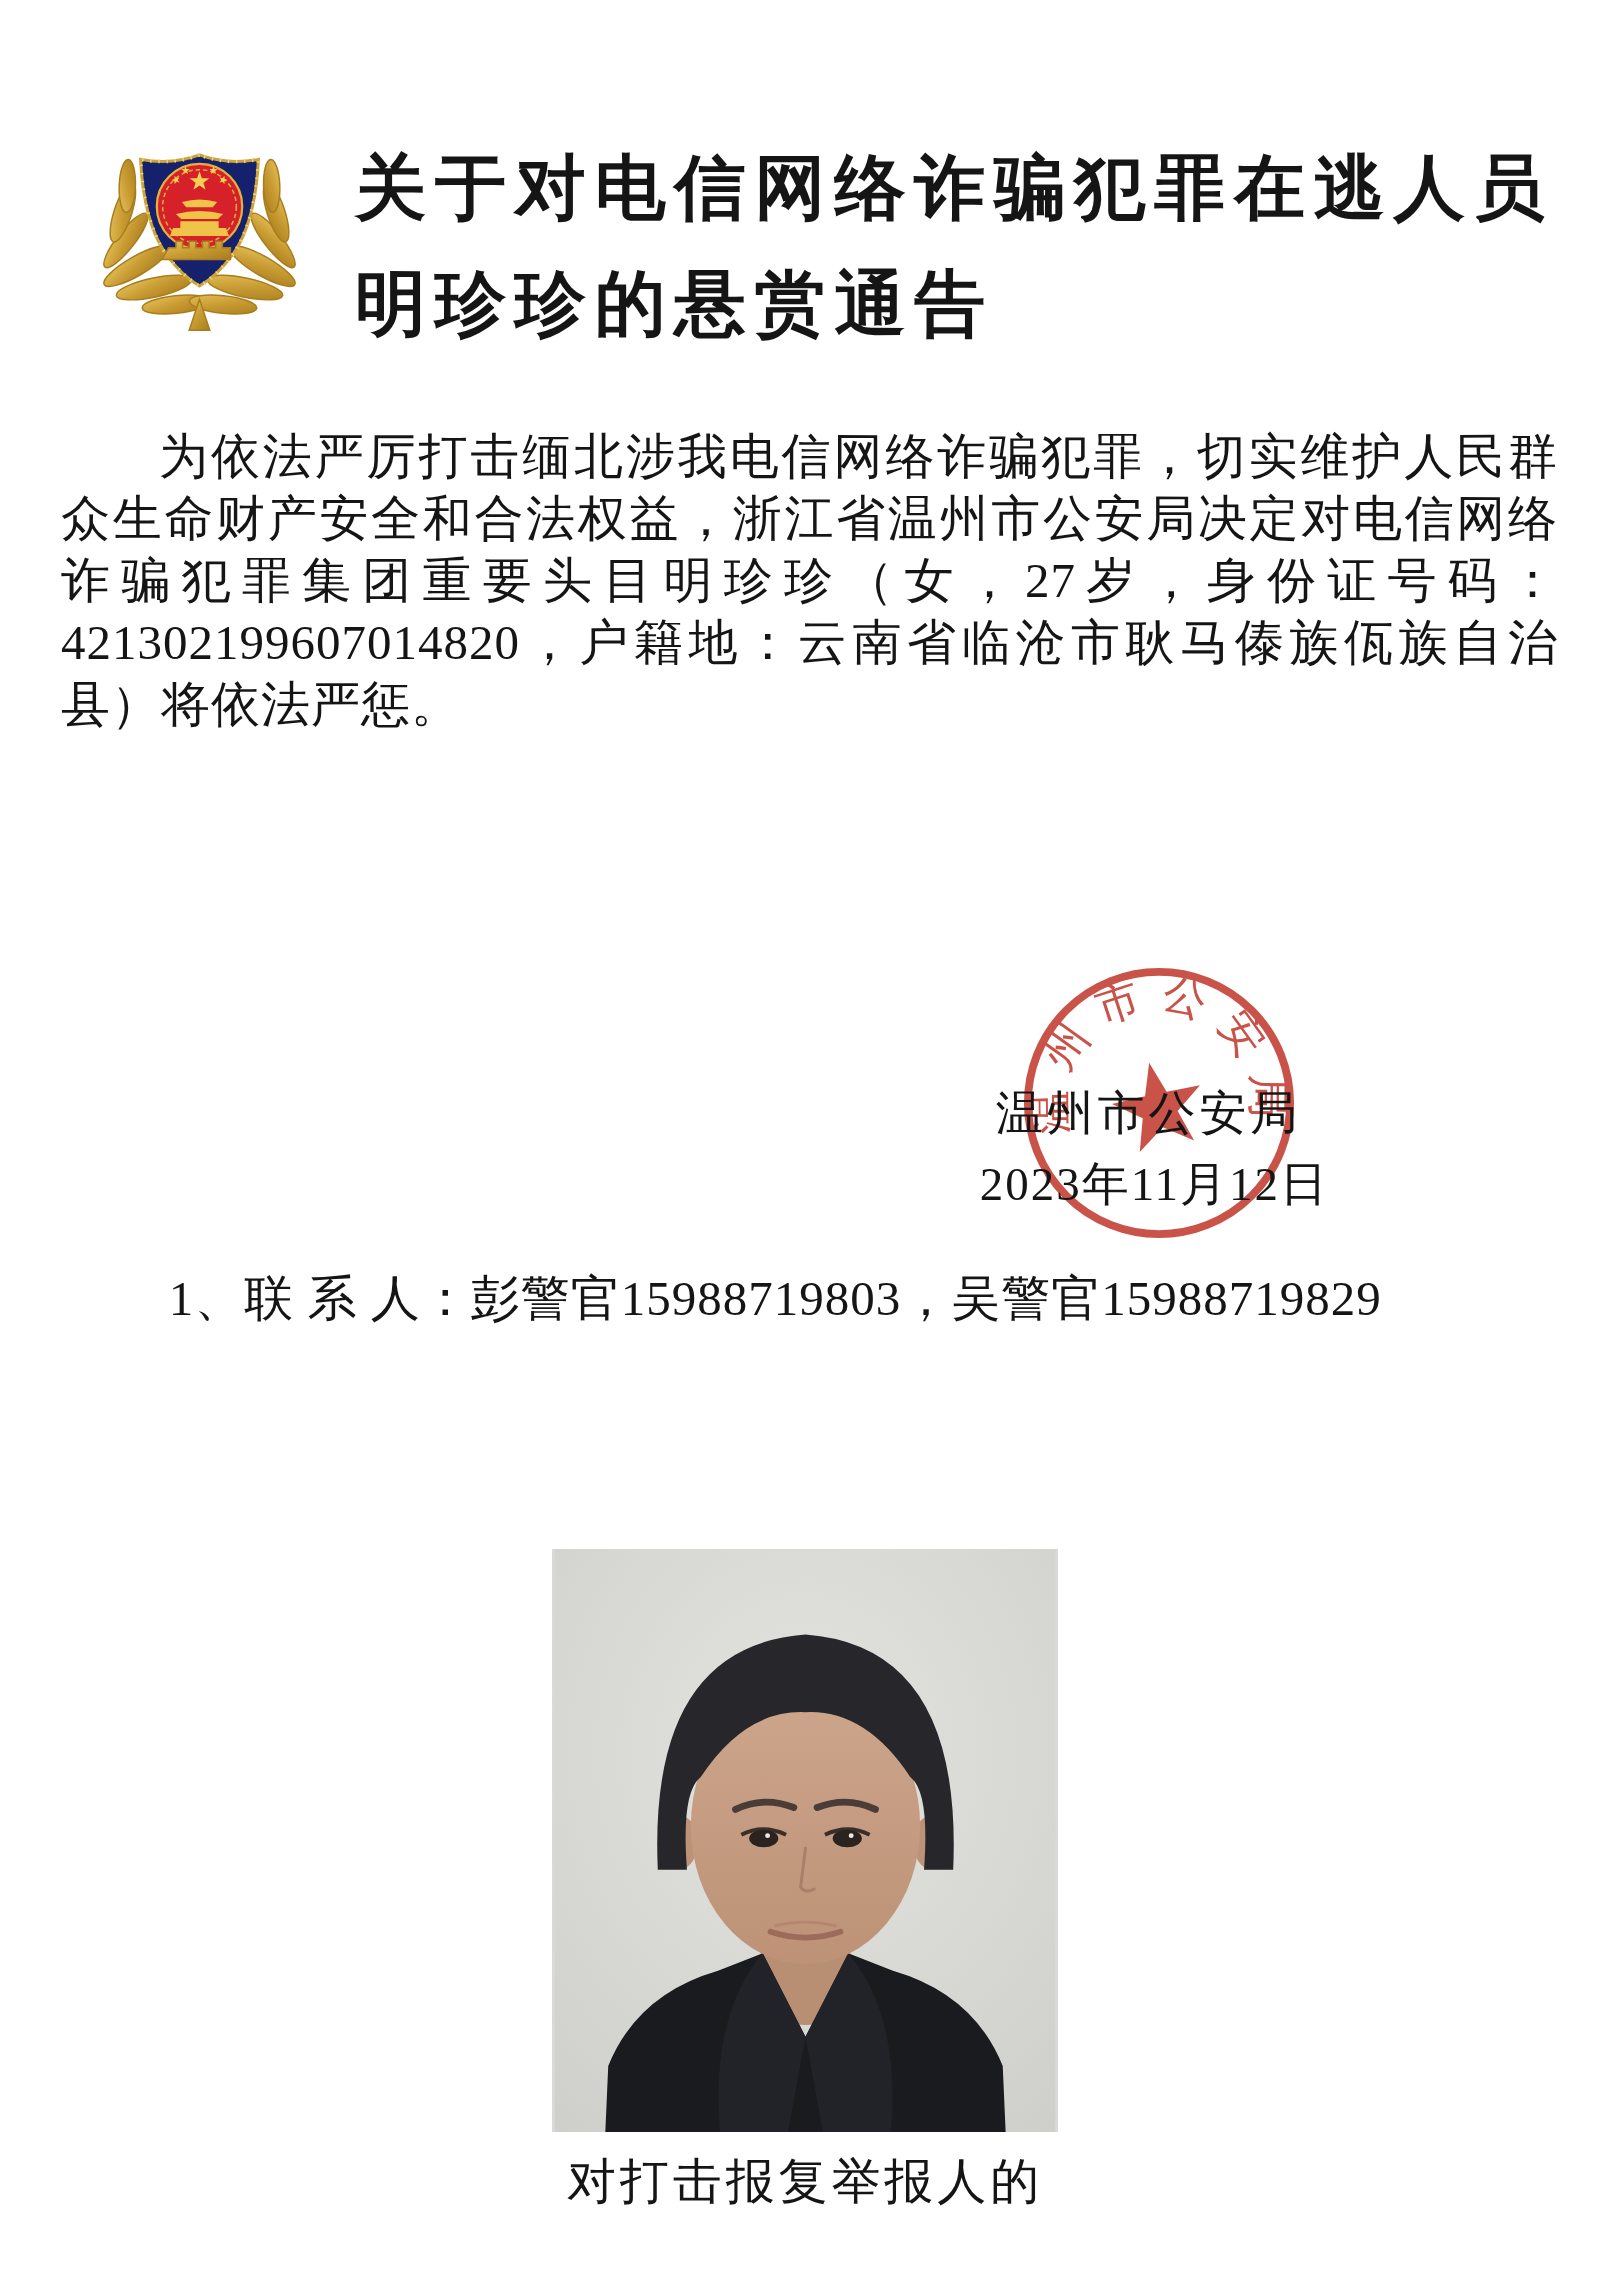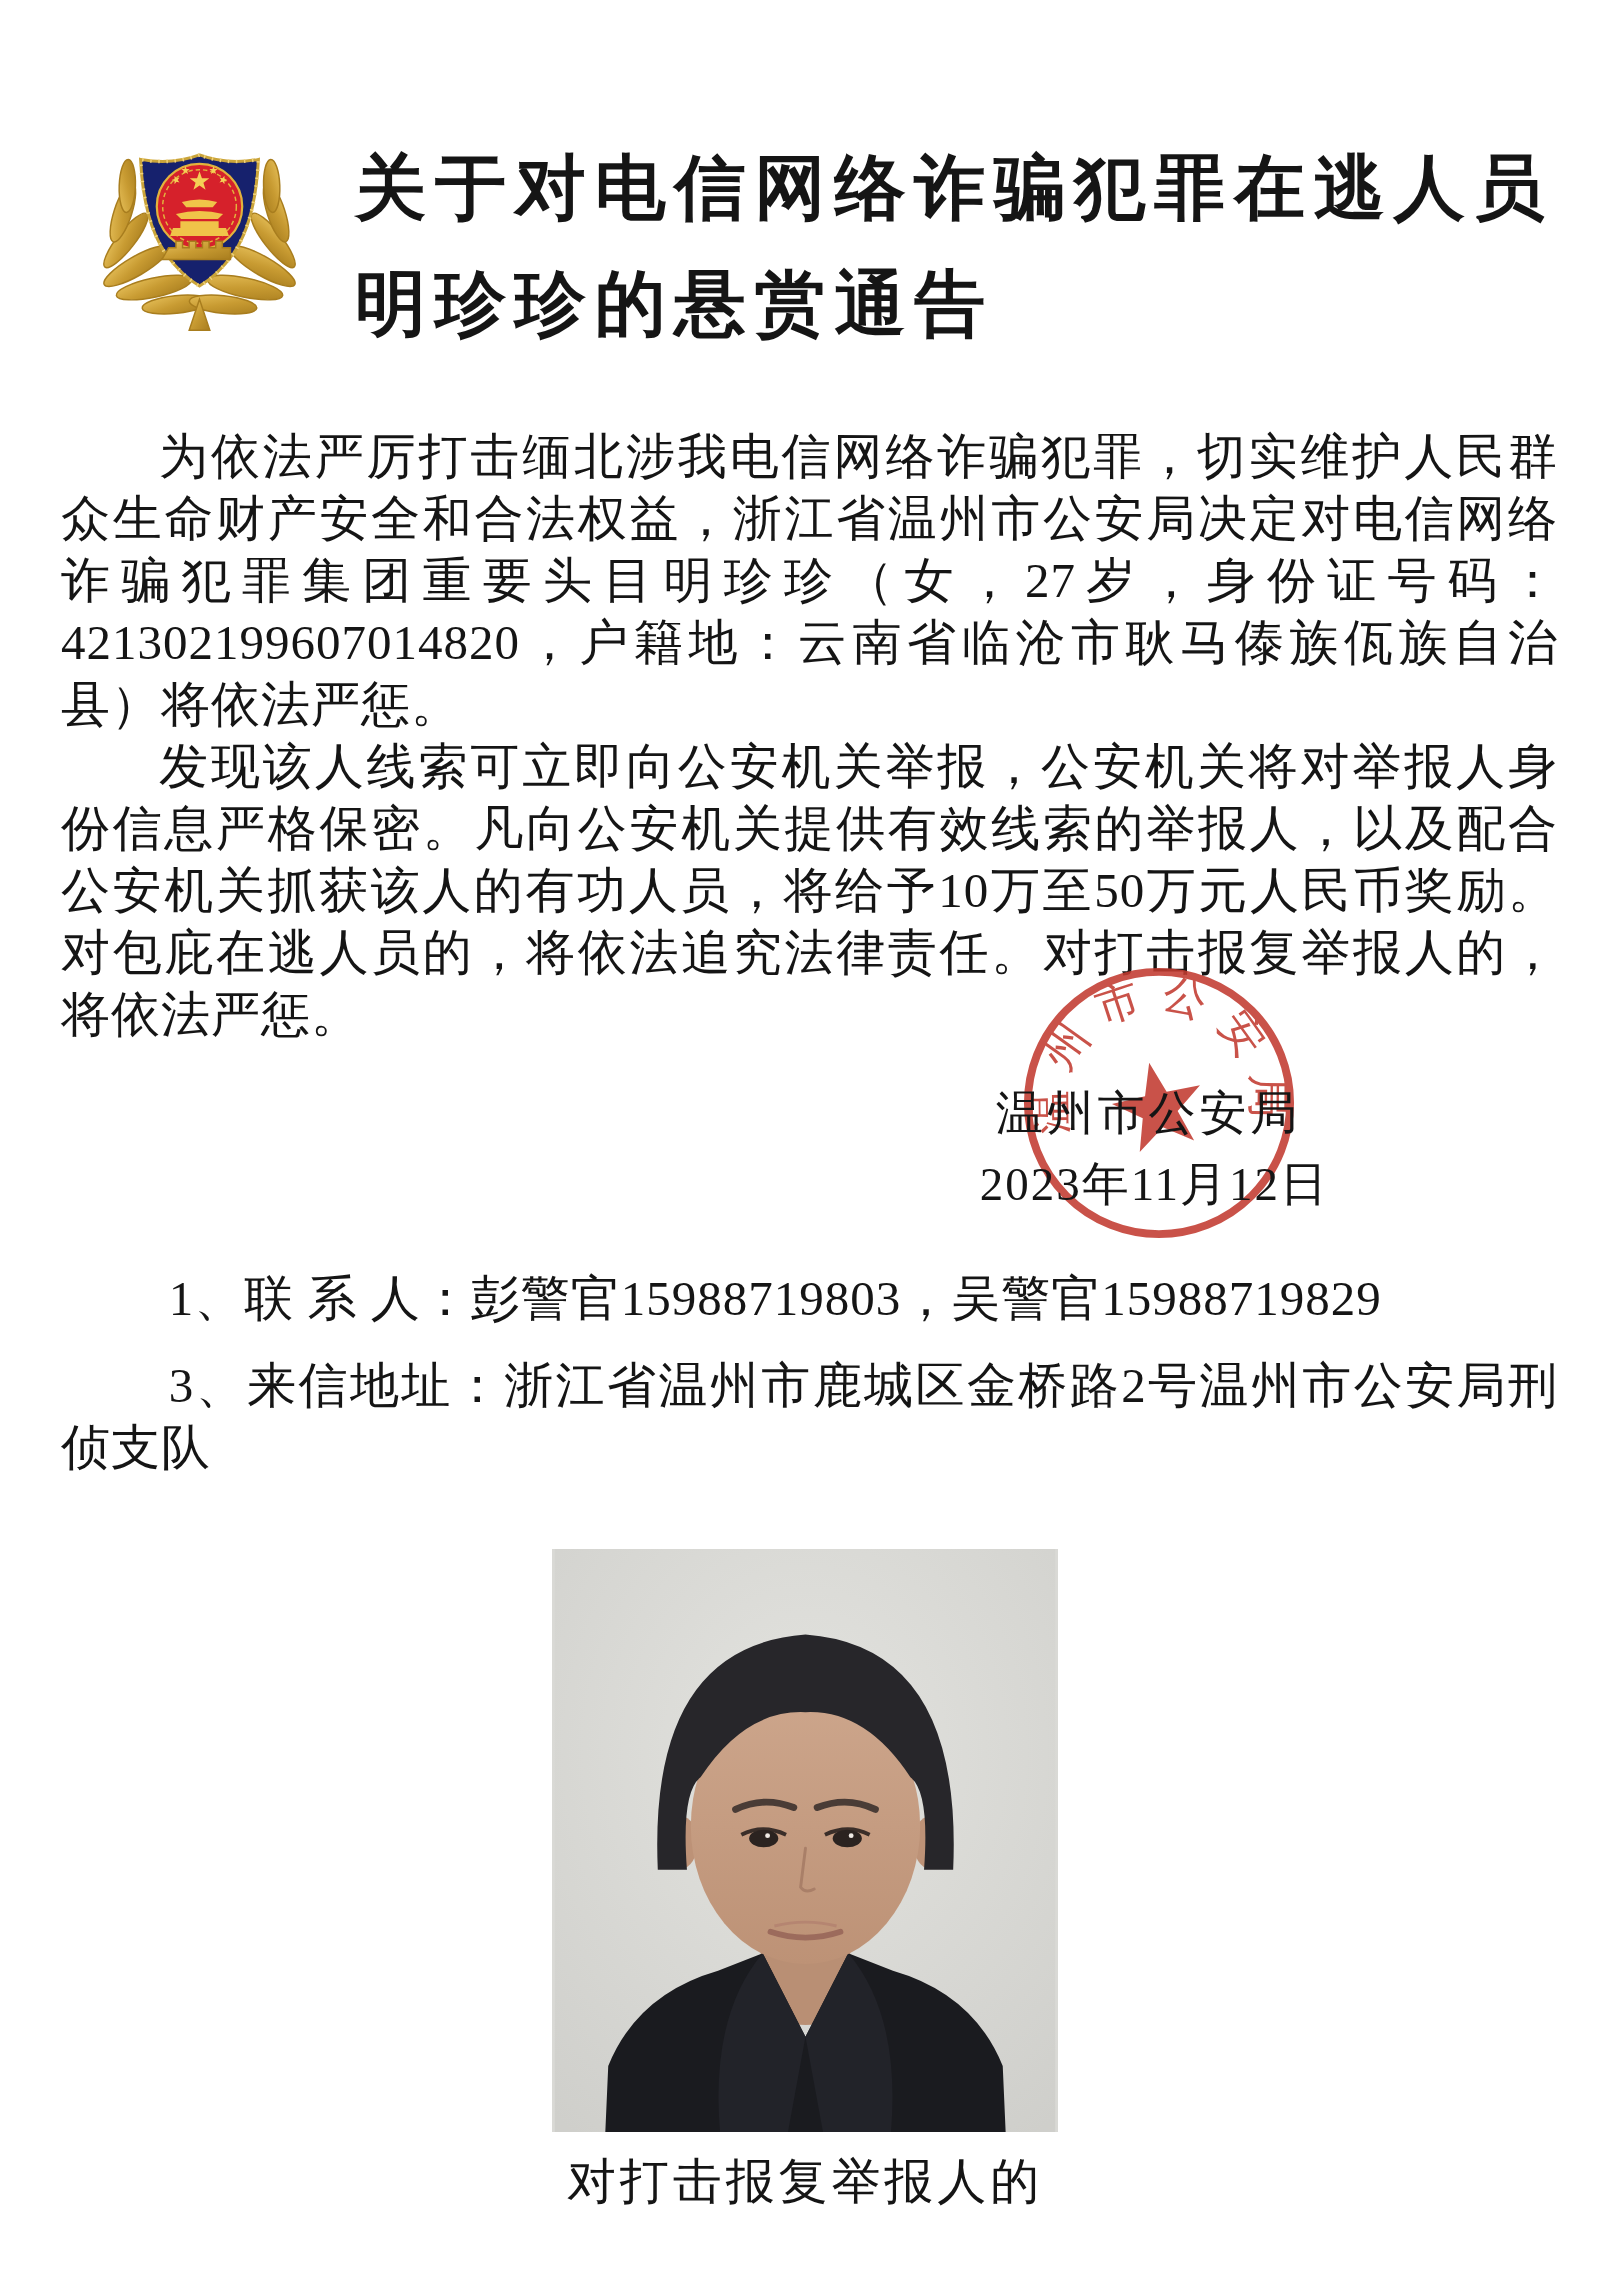--- a/index.html
+++ b/index.html
@@ -161,21 +161,20 @@
     </svg>
   </div>
 
   <div class="titles">
     <div class="title-line">关于对电信网络诈骗犯罪在逃人员</div>
     <div class="title-line">明珍珍的悬赏通告</div>
   </div>
 
   <div class="body-text">
     <p>为依法严厉打击缅北涉我电信网络诈骗犯罪，切实维护人民群众生命财产安全和合法权益，浙江省温州市公安局决定对电信网络诈骗犯罪集团重要头目明珍珍（女，27岁，身份证号码：421302199607014820，户籍地：云南省临沧市耿马傣族佤族自治县）将依法严惩。</p>
-    <p>发现该人线索可立即向公安机关举报，公安机关将对举报人身份信息严格保密。凡向公安机关提供有效线索的举报人，以及配合公安机关抓获该人的有功人员，将给予10万至50万元人民币奖励。对包庇在逃人员的，将依法追究法律责任。对打击报复举报人的，将依法严惩。</p>
   </div>
 
   <div class="seal">
     <svg viewBox="0 0 280 280" width="100%" height="100%">
       <defs>
         <path id="sealArc" d="M57.7 187.5 A95 95 0 1 1 222.3 187.5" fill="none"></path>
       </defs>
       <circle cx="140" cy="140" r="133" fill="none" stroke="#c23b30" stroke-width="8"></circle>
       <g transform="rotate(-12 140 146)">
         <polygon fill="#c23b30" points="140,98 151.2,130.6 185.65,131.17 158.1,151.9 168.2,184.8 140,165 111.8,184.8 121.9,151.9 94.35,131.17 128.8,130.6"></polygon>
@@ -184,21 +183,20 @@
         <textPath href="#sealArc" startOffset="50%" text-anchor="middle">温州市公安局</textPath>
       </text>
     </svg>
   </div>
 
   <div class="sig-authority">温州市公安局</div>
   <div class="sig-date">2023年11月12日</div>
 
   <div class="contacts">
     <p><span>1、联 系 人：</span><span>彭警官15988719803，吴警官15988719829</span></p>
-    <p><span>3、来信地址：</span><span>浙江省温州市鹿城区金桥路2号温州市公安局刑侦支队</span></p>
   </div>
 
   <div class="photo">
     <svg viewBox="0 0 515 600">
       <defs>
         <radialGradient id="bgGrad" cx="50%" cy="35%" r="80%">
           <stop offset="0" stop-color="#e3e3df"></stop>
           <stop offset="1" stop-color="#cfcfcb"></stop>
         </radialGradient>
         <linearGradient id="faceGrad" x1="0" y1="0" x2="0" y2="1">

